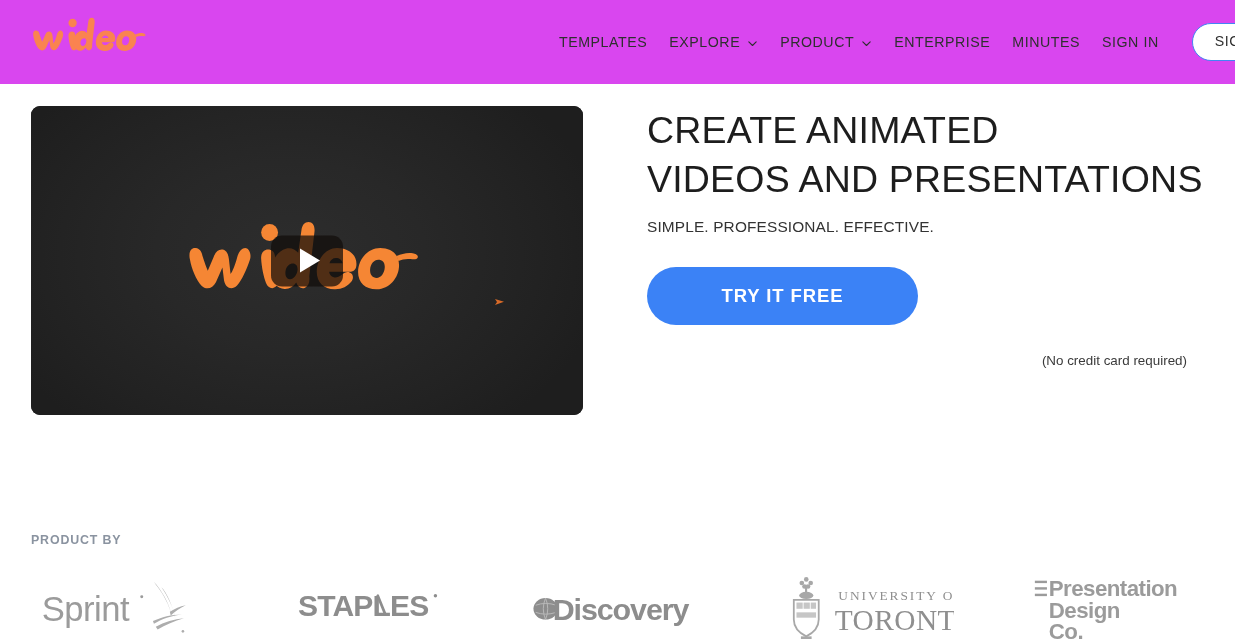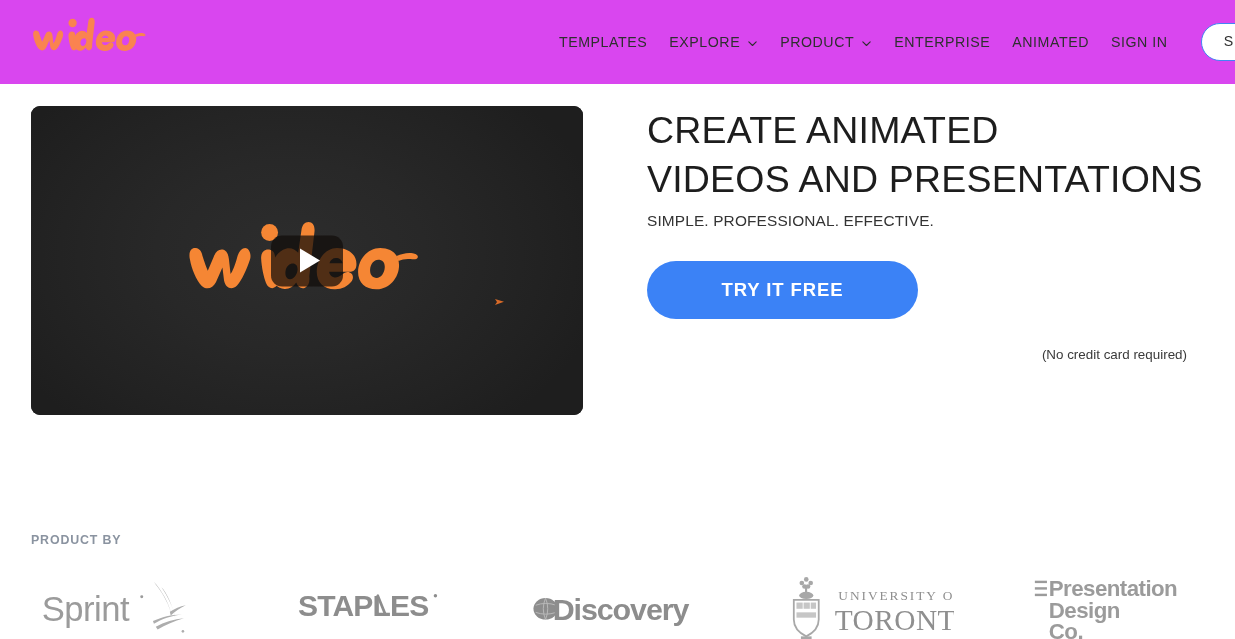--- a/index.html
+++ b/index.html
@@ -119,21 +119,21 @@
   .hero-title {
     font-size: 37.5px;
     line-height: 49px;
     font-weight: 300;
     letter-spacing: 0.2px;
     color: #1d1d1d;
     text-transform: uppercase;
     white-space: nowrap;
   }
   .hero-sub {
-    margin-top: 8px;
+    margin-top: 14px;
     font-size: 15.4px;
     letter-spacing: 0.15px;
     font-weight: 400;
     color: #333333;
     text-transform: uppercase;
   }
   .cta-btn {
     display: block;
     margin-top: 31px;
     width: 271px; height: 58px;
@@ -234,21 +234,21 @@
               <path d="M2 4.3 L6 8.2 L10 4.3" fill="none" stroke="#2f2f2f" stroke-width="1.25" stroke-linecap="round" stroke-linejoin="round"></path>
             </svg>
         </span>
       </div>
 
       <div class="nav-item">
         <span>ENTERPRISE</span>
       </div>
 
       <div class="nav-item">
-        <span>ANIMATED</span>
+        <span>MINUTES</span>
       </div>
 
       <div class="nav-item">
         <span>SIGN IN</span>
       </div>
 
       <button class="signup-btn">SIGN UP</button>
     </nav>
   </div>
 

